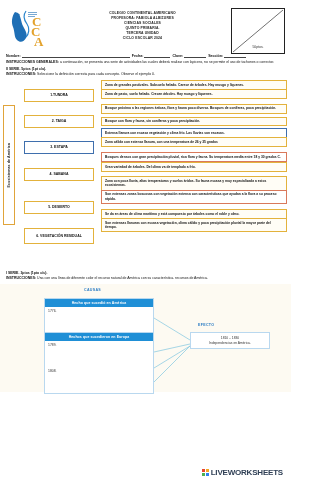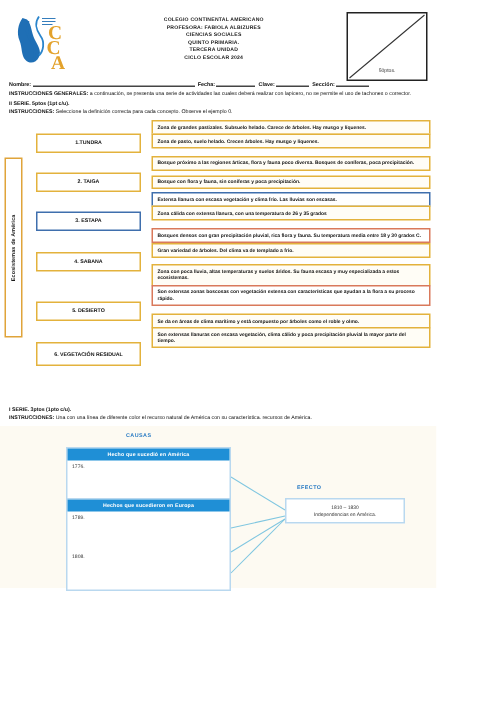--- a/index.html
+++ b/index.html
@@ -242,14 +242,23 @@
         <div class="bd">1808.</div>
       </div>
 
       <div class="effect-card">
         <div>1810 – 1830</div>
         <div>Independencias en América.</div>
       </div>
     </div>
   </div>
 
+  <div class="footer">
+    <span class="lw-squares">
+      <i style="background:#e8452c"></i>
+        <i style="background:#f5a623"></i>
+      <i style="background:#4caf50"></i>
+        <i style="background:#2f80ed"></i>
+    </span>
+    <span class="lw-text">LIVEWORKSHEETS</span>
+  </div>
 
 </div>
 
 </body></html>

